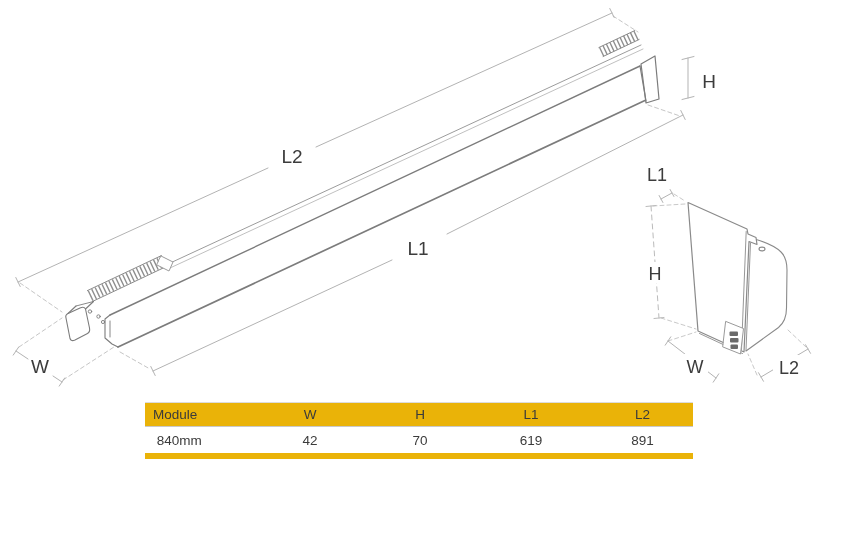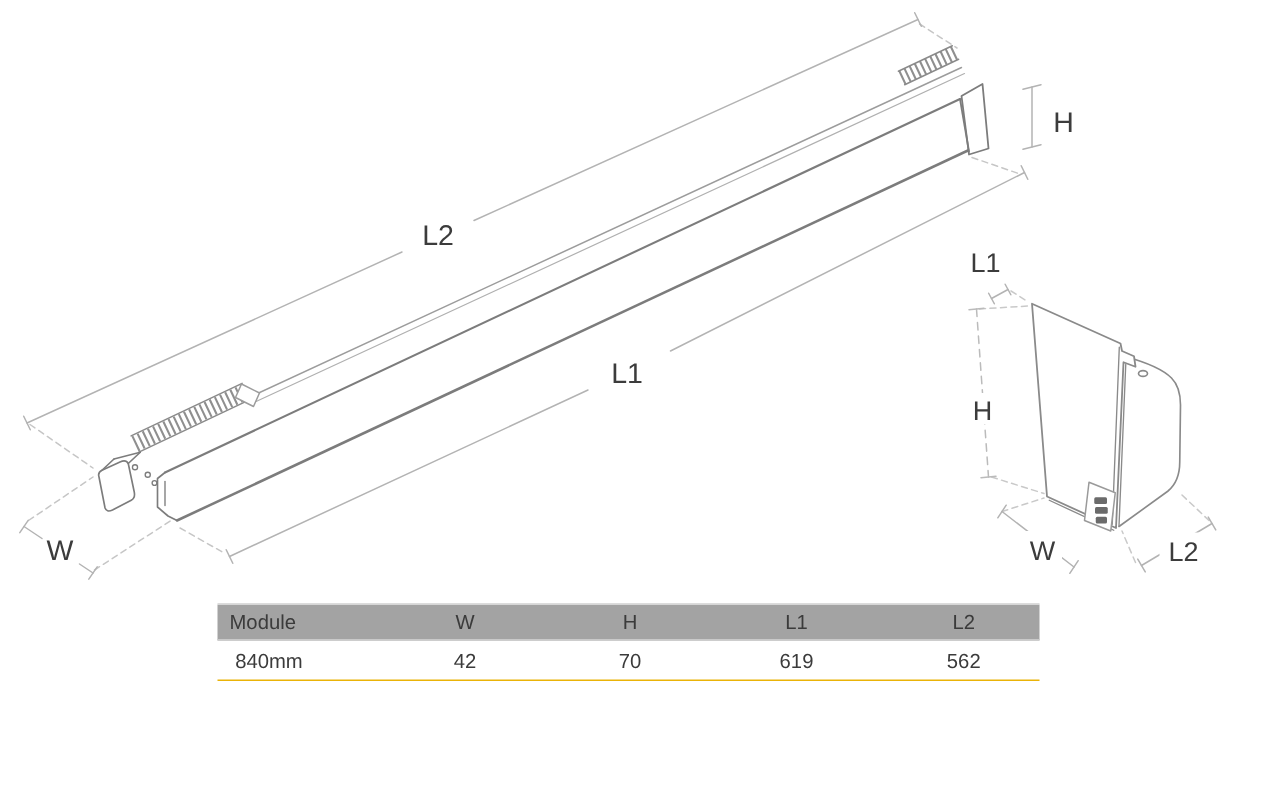--- a/index.html
+++ b/index.html
@@ -11,24 +11,24 @@
   .dimlabel{font-family:"Liberation Sans", sans-serif;fill:#3c3c3c;font-size:19px;}
   .dimlabel-sm{font-family:"Liberation Sans", sans-serif;fill:#3c3c3c;font-size:18px;}
   
   #spec-table{
     position:absolute;left:145px;top:402px;width:548px;
     border-collapse:collapse;table-layout:fixed;
     font-size:13.5px;color:#3b3b3b;
   }
   #spec-table th,#spec-table td{
     font-weight:400;padding:0;height:26px;vertical-align:middle;
-    border-bottom:1px solid #eab308;text-align:center;
+    border-bottom:6px solid #eab308;text-align:center;
   }
   #spec-table thead th{
-    background:#a3a3a3;height:23px;
+    background:#eab308;height:23px;
     border-top:1px solid #dcdcdc;border-bottom:1px solid #c9c9c9;
   }
   #spec-table .c-module{text-align:left;padding-left:8px;white-space:pre;}
   #spec-table col.w-module{width:105px;}
   #spec-table col.w-w{width:120px;}
   #spec-table col.w-h{width:100px;}
   #spec-table col.w-l1{width:122px;}
   #spec-table col.w-l2{width:101px;}
 </style>
 </head>
@@ -202,18 +202,18 @@
         <th>L1</th>
         <th>L2</th>
       </tr>
     </thead>
     <tbody>
       <tr>
         <td class="c-module"> 840mm</td>
         <td>42</td>
         <td>70</td>
         <td>619</td>
-        <td>562</td>
+        <td>891</td>
       </tr>
     </tbody>
   </table>
 
 </div>
 
 </body></html>

